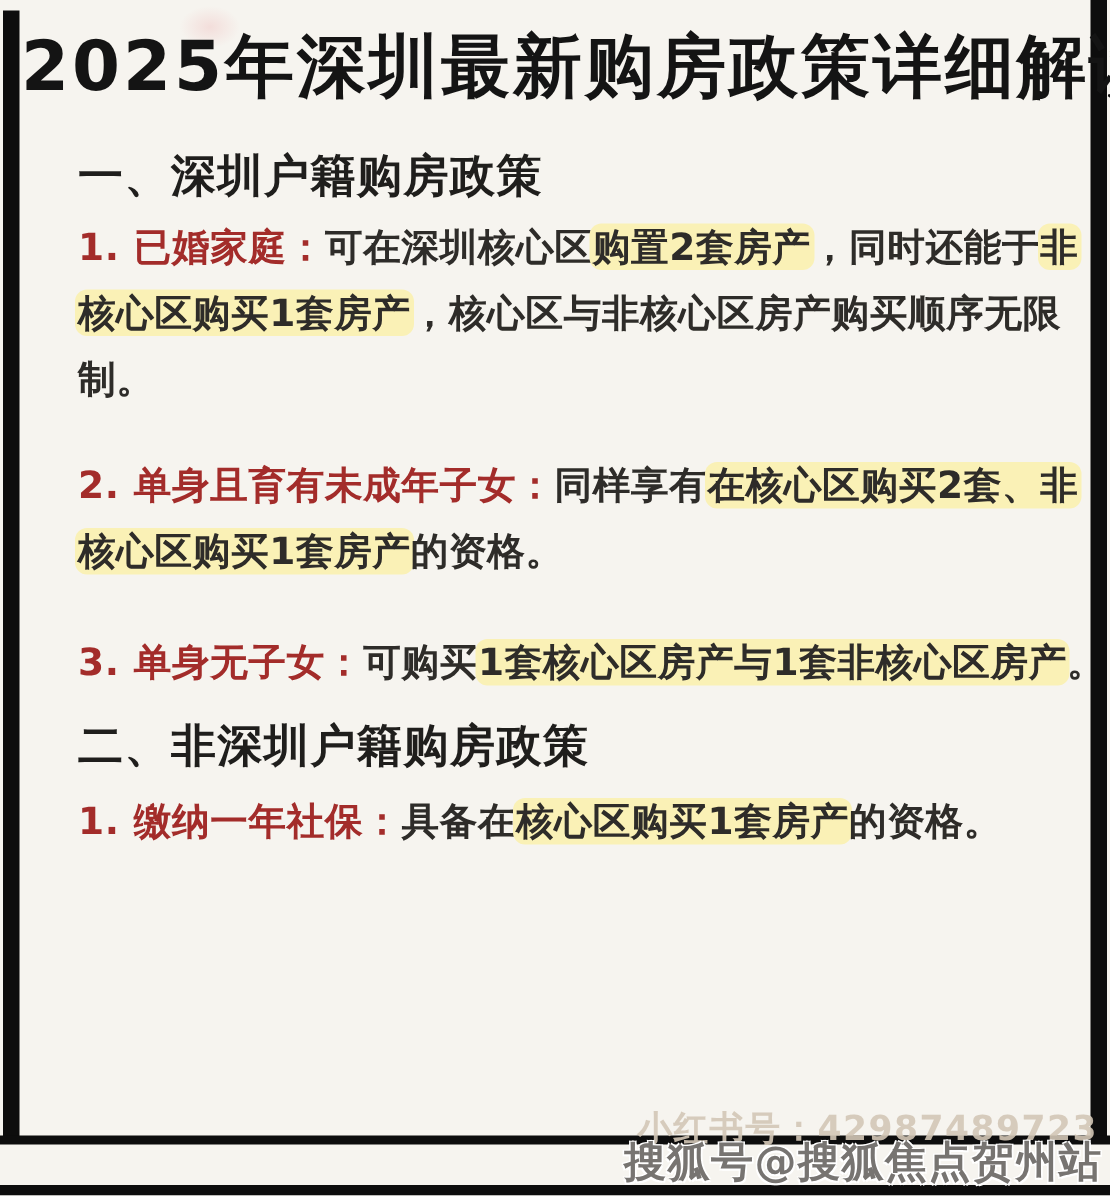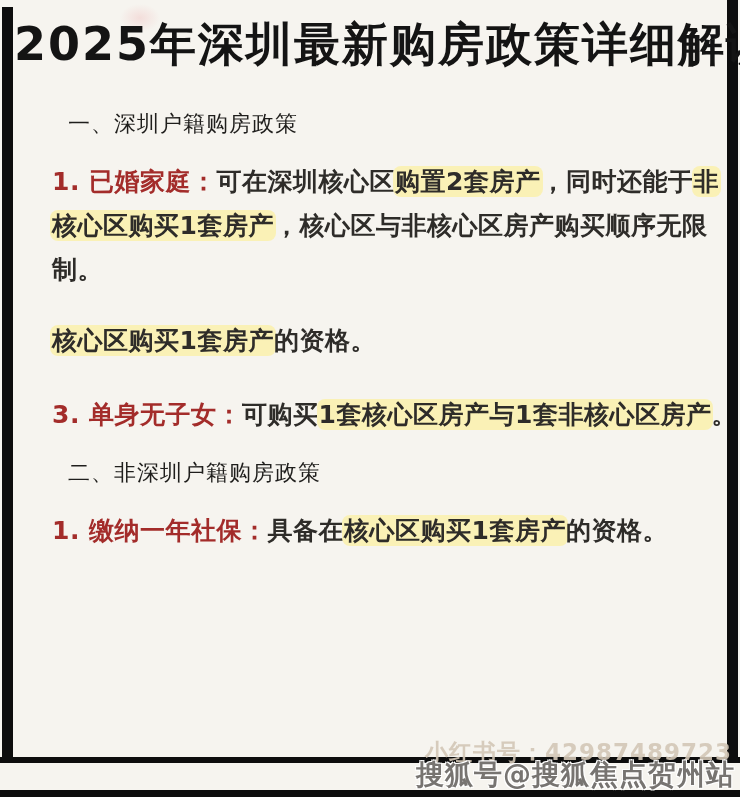--- a/index.html
+++ b/index.html
@@ -24,22 +24,22 @@
 
   .title{
     position:absolute;top:16px;left:14px;right:14px;
     text-align:center;
     font-size:46px;line-height:56px;font-weight:900;
     letter-spacing:2px;color:#141414;white-space:nowrap;
   }
 
   #content{position:absolute;left:52px;top:88px;width:668px;}
   .section-heading{
-    font-size:22px;line-height:40px;font-weight:400;
-    color:#1f1e1c;letter-spacing:1px;margin:16px;white-space:nowrap;
+    font-size:30px;line-height:40px;font-weight:700;
+    color:#1f1e1c;letter-spacing:1px;margin:0;white-space:nowrap;
   }
   .section-0{margin-top:10px;}
   .section-1{margin-top:14px;}
   .para{margin:0;}
   .para-0-0{margin-top:5px;}
   .para-0-1{margin-top:27px;}
   .para-0-2{margin-top:30px;}
   .para-0-3{margin-top:35px;}
   .para-1-0{margin-top:8px;}
   .line{
@@ -79,20 +79,21 @@
 
   <div id="content">
       <section class="section section-0">
         <h2 class="section-heading">一、深圳户籍购房政策</h2>
         <div class="para para-0-0">
           <div class="line"><span class="seg-red">1. 已婚家庭：</span><span class="seg-n">可在深圳核心区</span><span class="seg-hl">购置2套房产</span><span class="seg-n">，同时还能于</span><span class="seg-hl">非</span></div>
           <div class="line"><span class="seg-hl">核心区购买1套房产</span><span class="seg-n">，核心区与非核心区房产购买顺序无限</span></div>
           <div class="line"><span class="seg-n">制。</span></div>
         </div>
         <div class="para para-0-1">
+          <div class="line"><span class="seg-red">2. 单身且育有未成年子女：</span><span class="seg-n">同样享有</span><span class="seg-hl">在核心区购买2套、非</span></div>
           <div class="line"><span class="seg-hl">核心区购买1套房产</span><span class="seg-n">的资格。</span></div>
         </div>
         <div class="para para-0-2">
           <div class="line"><span class="seg-red">3. 单身无子女：</span><span class="seg-n">可购买</span><span class="seg-hl">1套核心区房产与1套非核心区房产</span><span class="seg-n">。</span></div>
         </div>
       </section>
       <section class="section section-1">
         <h2 class="section-heading">二、非深圳户籍购房政策</h2>
         <div class="para para-1-0">
           <div class="line"><span class="seg-red">1. 缴纳一年社保：</span><span class="seg-n">具备在</span><span class="seg-hl">核心区购买1套房产</span><span class="seg-n">的资格。</span></div>

